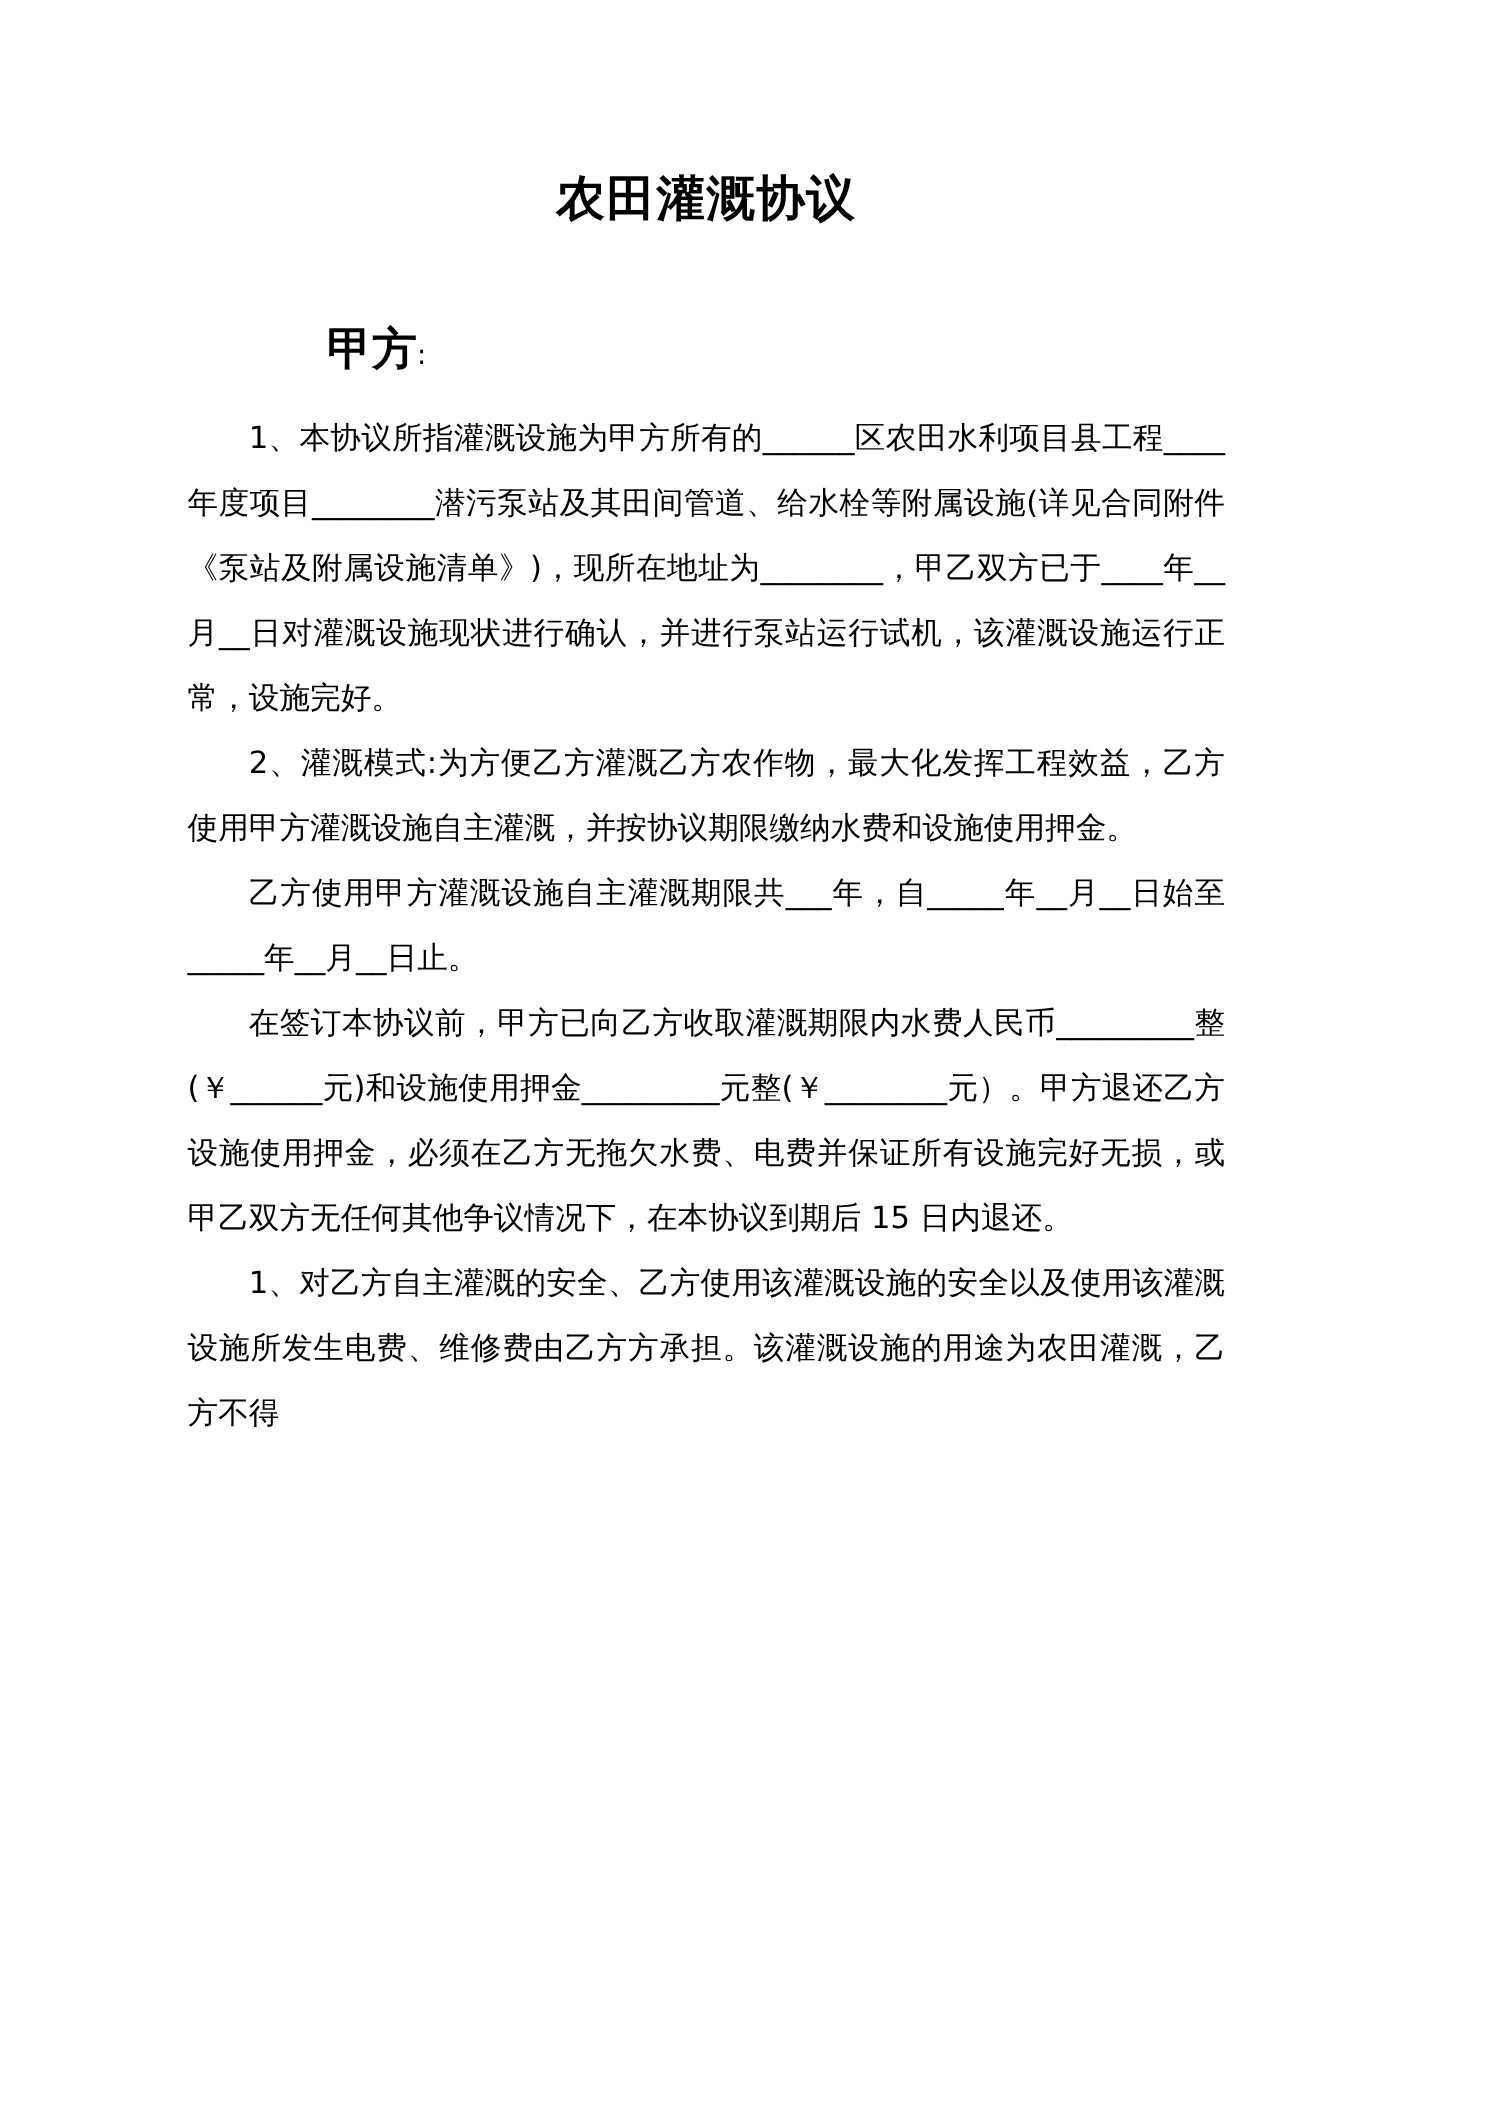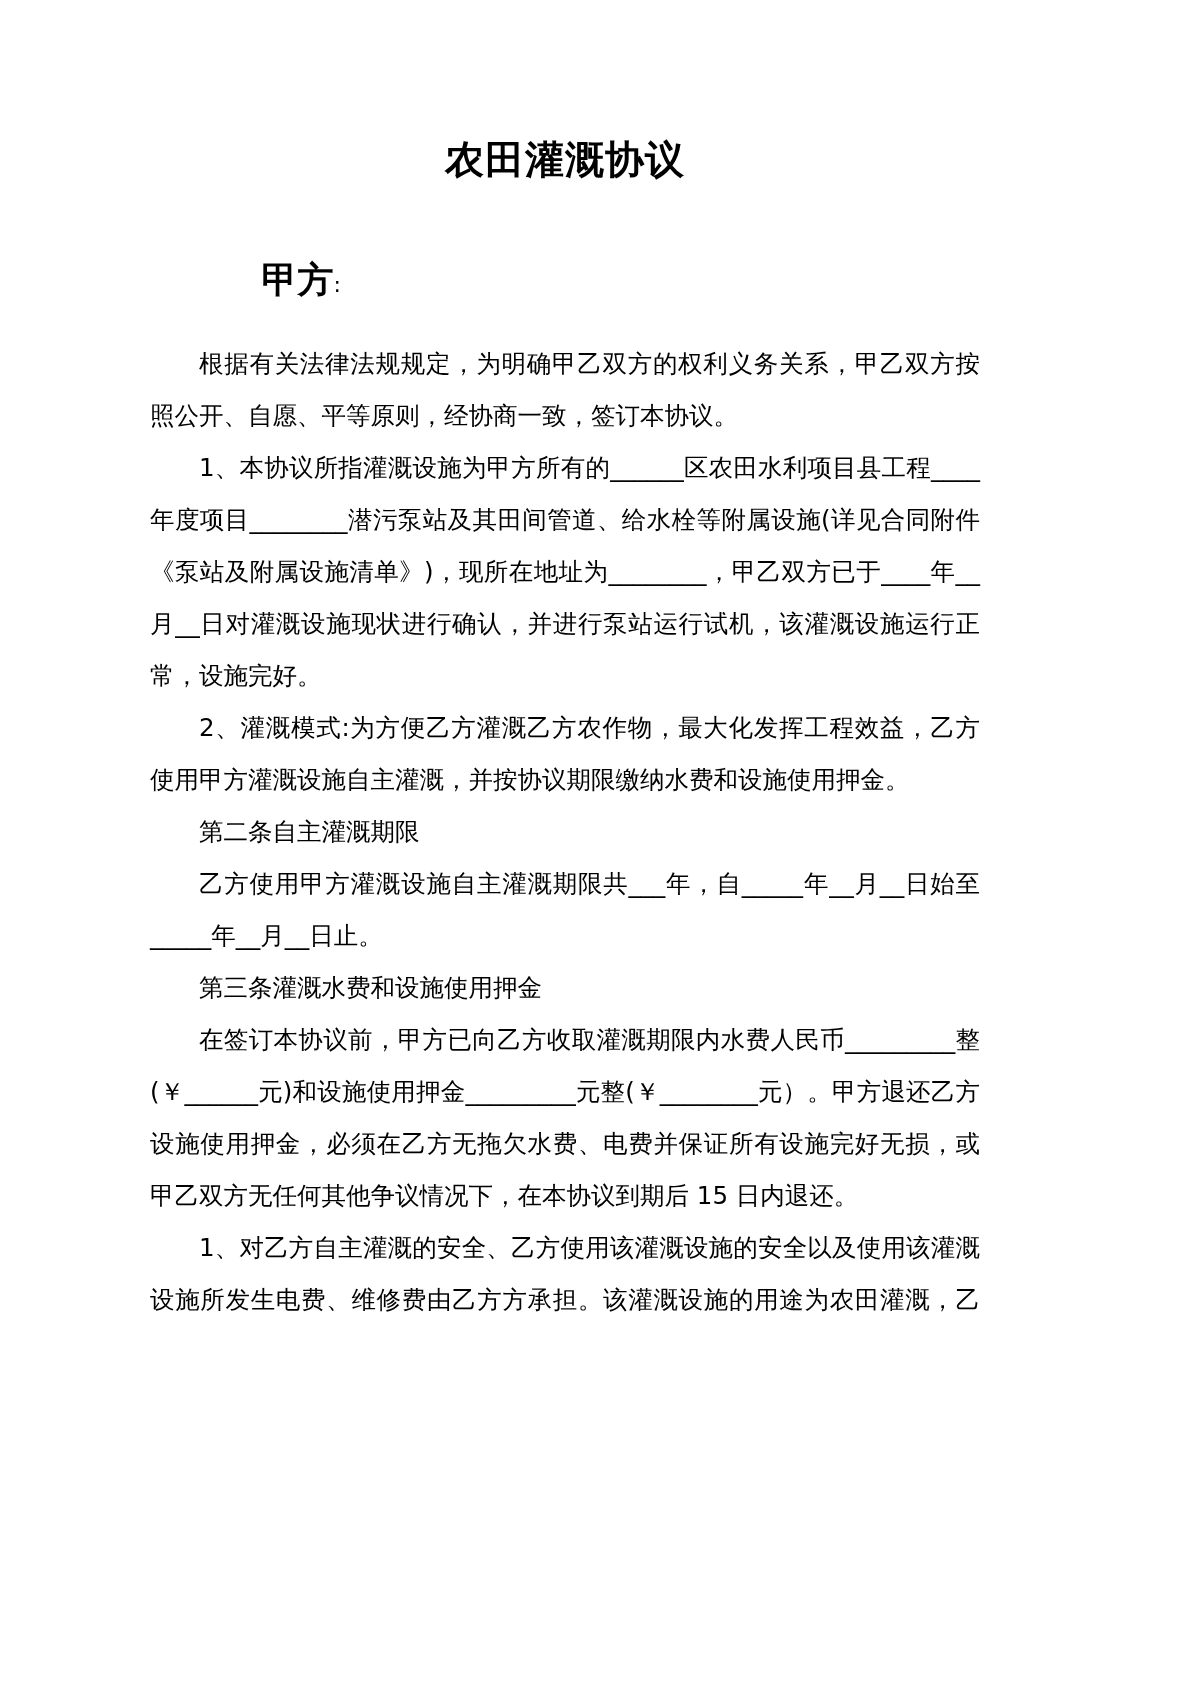--- a/index.html
+++ b/index.html
@@ -73,32 +73,29 @@
 <div class="page">
   <div class="content">
 
     <h1 class="doc-title">农田灌溉协议</h1>
 
     <div class="party-line first">
       <span class="party-label">甲方</span><span class="party-colon">:</span><span></span>
     </div>
 
 
-    <p class="body-text" style="margin-top:14px;">根据有关法律法规规定，为明确甲乙双方的权利义务关系，甲乙双方按照公开、自愿、平等原则，经协商一致，签订本协议。</p>
 
 
     <p class="body-text">1、本协议所指灌溉设施为甲方所有的______区农田水利项目县工程____年度项目________潜污泵站及其田间管道、给水栓等附属设施(详见合同附件《泵站及附属设施清单》)，现所在地址为________，甲乙双方已于____年__月__日对灌溉设施现状进行确认，并进行泵站运行试机，该灌溉设施运行正常，设施完好。</p>
 
     <p class="body-text">2、灌溉模式:为方便乙方灌溉乙方农作物，最大化发挥工程效益，乙方使用甲方灌溉设施自主灌溉，并按协议期限缴纳水费和设施使用押金。</p>
 
-    <p class="body-text tight">第二条自主灌溉期限</p>
 
     <p class="body-text">乙方使用甲方灌溉设施自主灌溉期限共___年，自_____年__月__日始至_____年__月__日止。</p>
 
-    <p class="body-text tight">第三条灌溉水费和设施使用押金</p>
 
     <p class="body-text">在签订本协议前，甲方已向乙方收取灌溉期限内水费人民币_________整(￥______元)和设施使用押金_________元整(￥________元）。甲方退还乙方设施使用押金，必须在乙方无拖欠水费、电费并保证所有设施完好无损，或甲乙双方无任何其他争议情况下，在本协议到期后 15 日内退还。</p>
 
 
     <p class="body-text">1、对乙方自主灌溉的安全、乙方使用该灌溉设施的安全以及使用该灌溉设施所发生电费、维修费由乙方方承担。该灌溉设施的用途为农田灌溉，乙方不得</p>
 
   </div>
 </div>
 
 </body></html>

